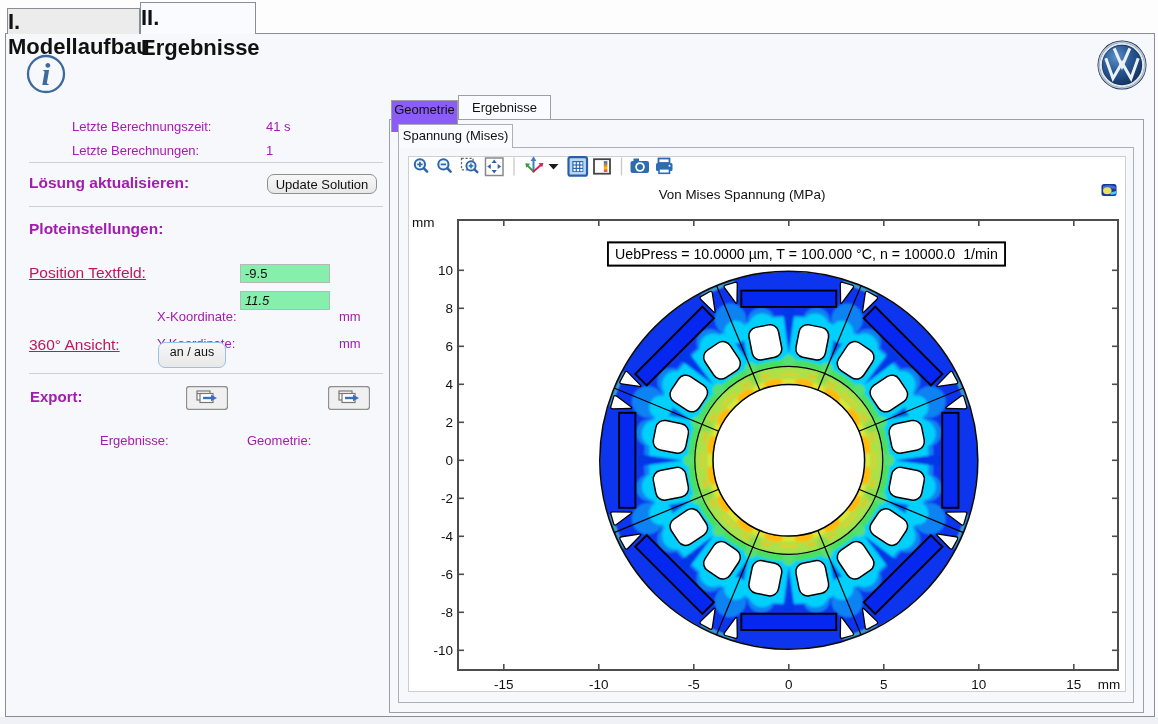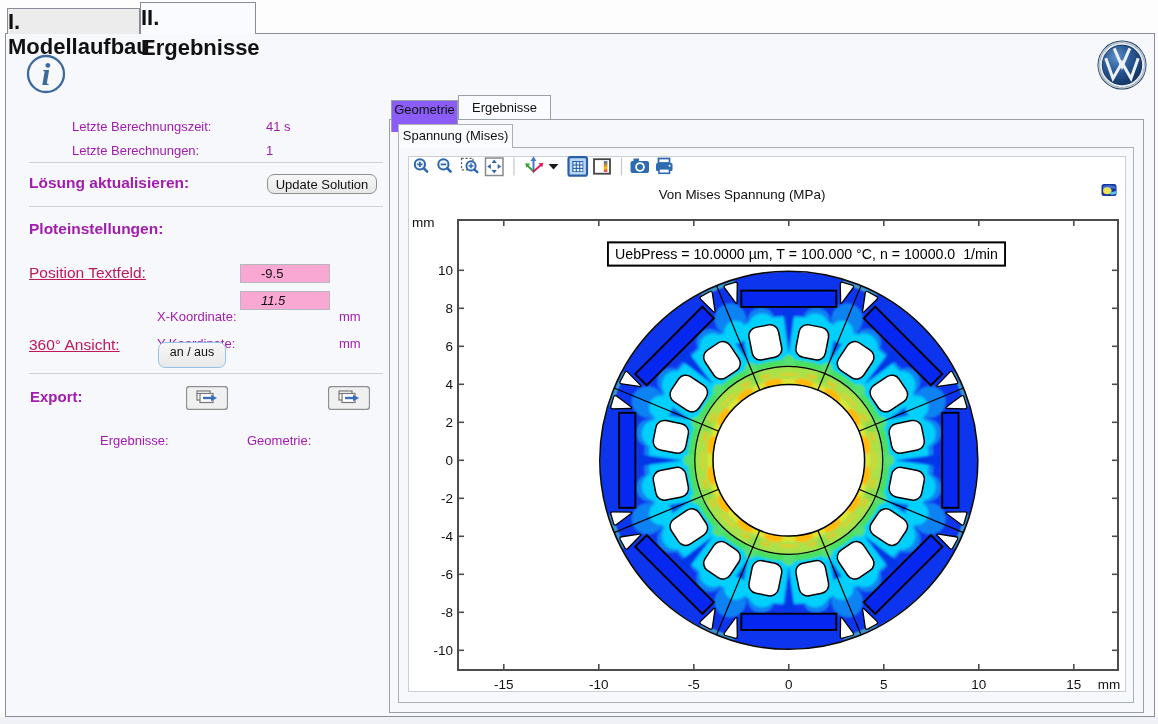--- a/index.html
+++ b/index.html
@@ -5,21 +5,21 @@
 .abs { position:absolute; }
 #panel { position:absolute; left:5px; top:33px; width:1150px; height:684px; background:#f7f8fb; border:1.6px solid #8a8d96; }
 .tab { position:absolute; font-weight:bold; font-size:22px; color:#111; text-align:left; border:1.4px solid #8a8d96; }
 #tab1 { left:7px; top:8px; width:133px; height:26px; line-height:25px; background:#ececec; border-bottom:none; }
 #tab2 { left:140px; top:2px; width:116px; height:32px; line-height:30px; background:#fafbfe; border-bottom:none; z-index:5; }
 .lbl { position:absolute; font-size:13px; color:#a21caf; white-space:nowrap;margin-top:44px; }
 .big { position:absolute; font-size:15.5px; font-weight:bold; color:#a21caf; white-space:nowrap; }
 .und { position:absolute; font-size:15.5px; color:#be185d; text-decoration:underline; white-space:nowrap; }
 .sep { position:absolute; left:29px; width:354px; height:1px; background:#cfcfcf; }
 .btn { position:absolute; font-size:13px; color:#111; text-align:center; background:linear-gradient(#f7f7f7,#e8e8e8); border:1px solid #8f8f8f; border-radius:7px; }
-input.ipt { position:absolute; width:90px; height:19px; border:1px solid #b4b8bd; background:#f9a8d4; font-family:"Liberation Sans",sans-serif; font-size:13px; padding-left:20px; color:#111; }
+input.ipt { position:absolute; width:90px; height:19px; border:1px solid #b4b8bd; background:#86efac; font-family:"Liberation Sans",sans-serif; font-size:13px; padding-left:4px; color:#111; }
 .rtab { position:absolute; font-size:13px; color:#111; text-align:center; border:1.3px solid #9aa0a8; border-bottom:none; }
 #gpanel { position:absolute; left:389px; top:118.5px; width:755px; height:594px; background:#f7f8fb; border:1.3px solid #9aa0a8; }
 #spanel { position:absolute; left:398px; top:147px; width:736px; height:556px; background:#f7f8fb; border:1.2px solid #aab0b8; }
 #canvas { position:absolute; left:408px; top:156px; width:718px; height:536px; background:#fff; border:1px solid #ccd0d6; }
 </style></head>
 <body>
 <div class="abs" style="left:0;top:717px;width:1158px;height:7px;background:#f0f1f6"></div>
 <div id="panel"></div>
 <div id="tab1" class="tab">I. Modellaufbau</div>
 <div id="tab2" class="tab">II. Ergebnisse</div>

